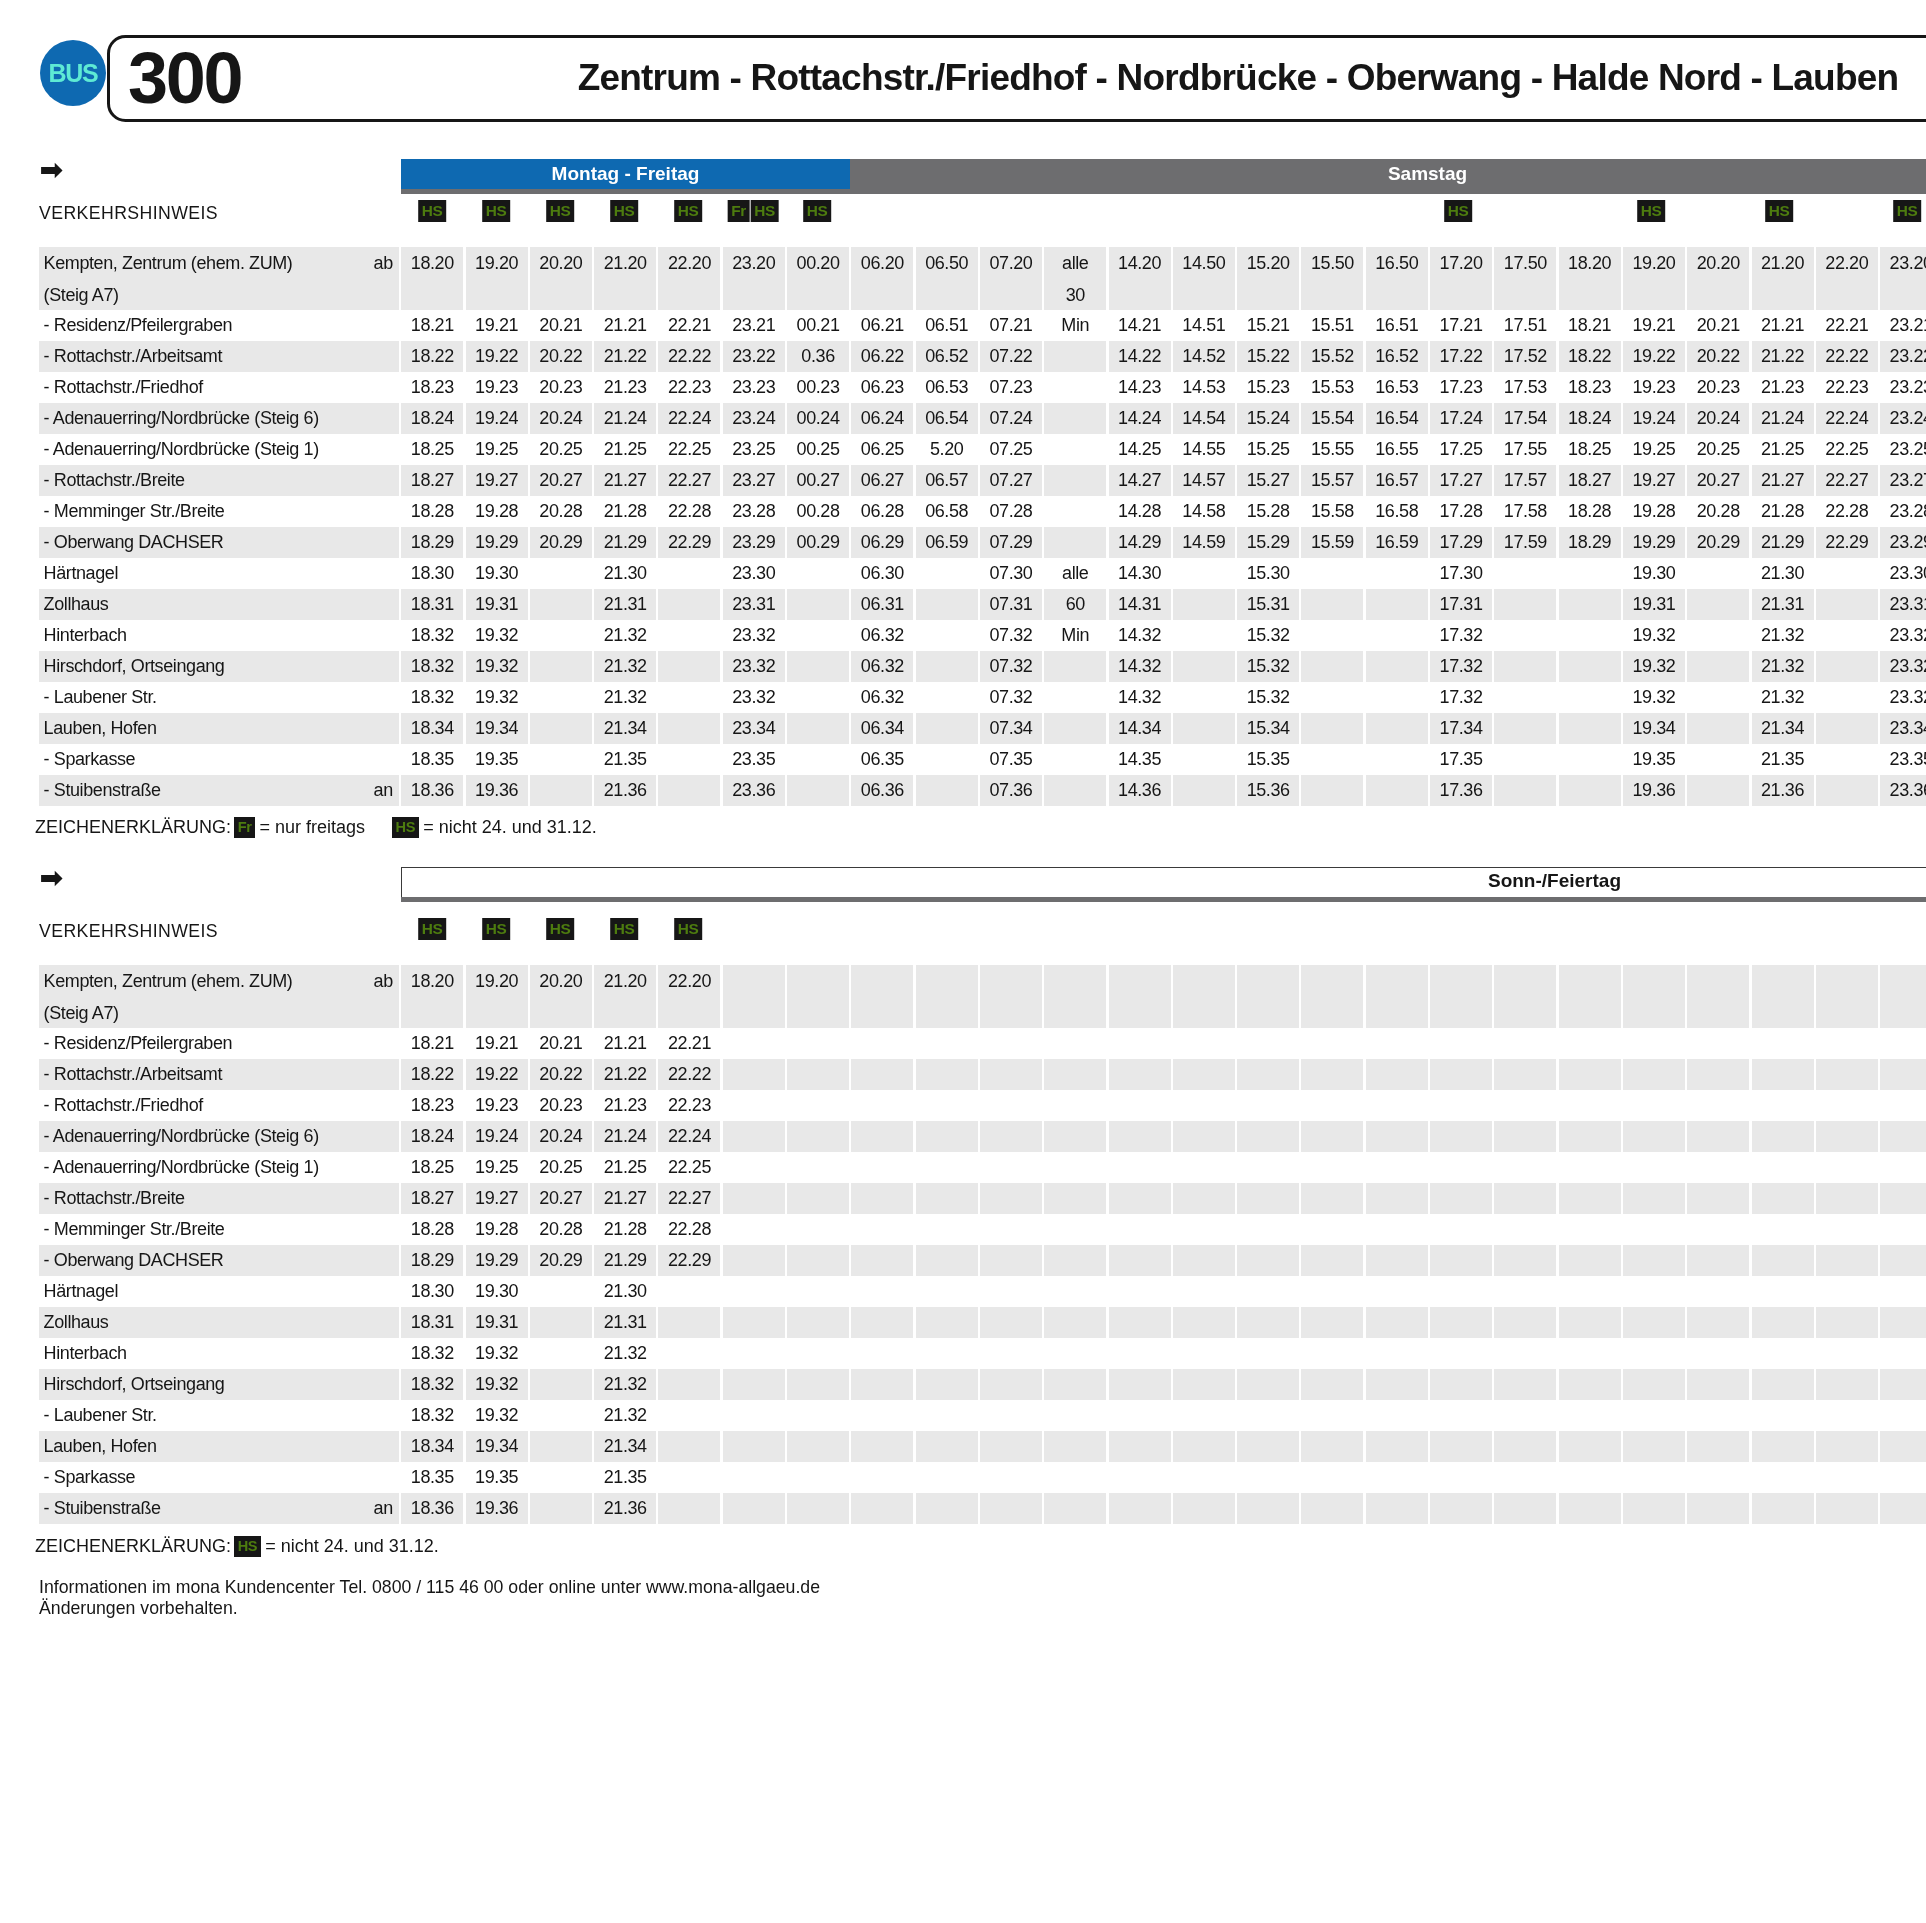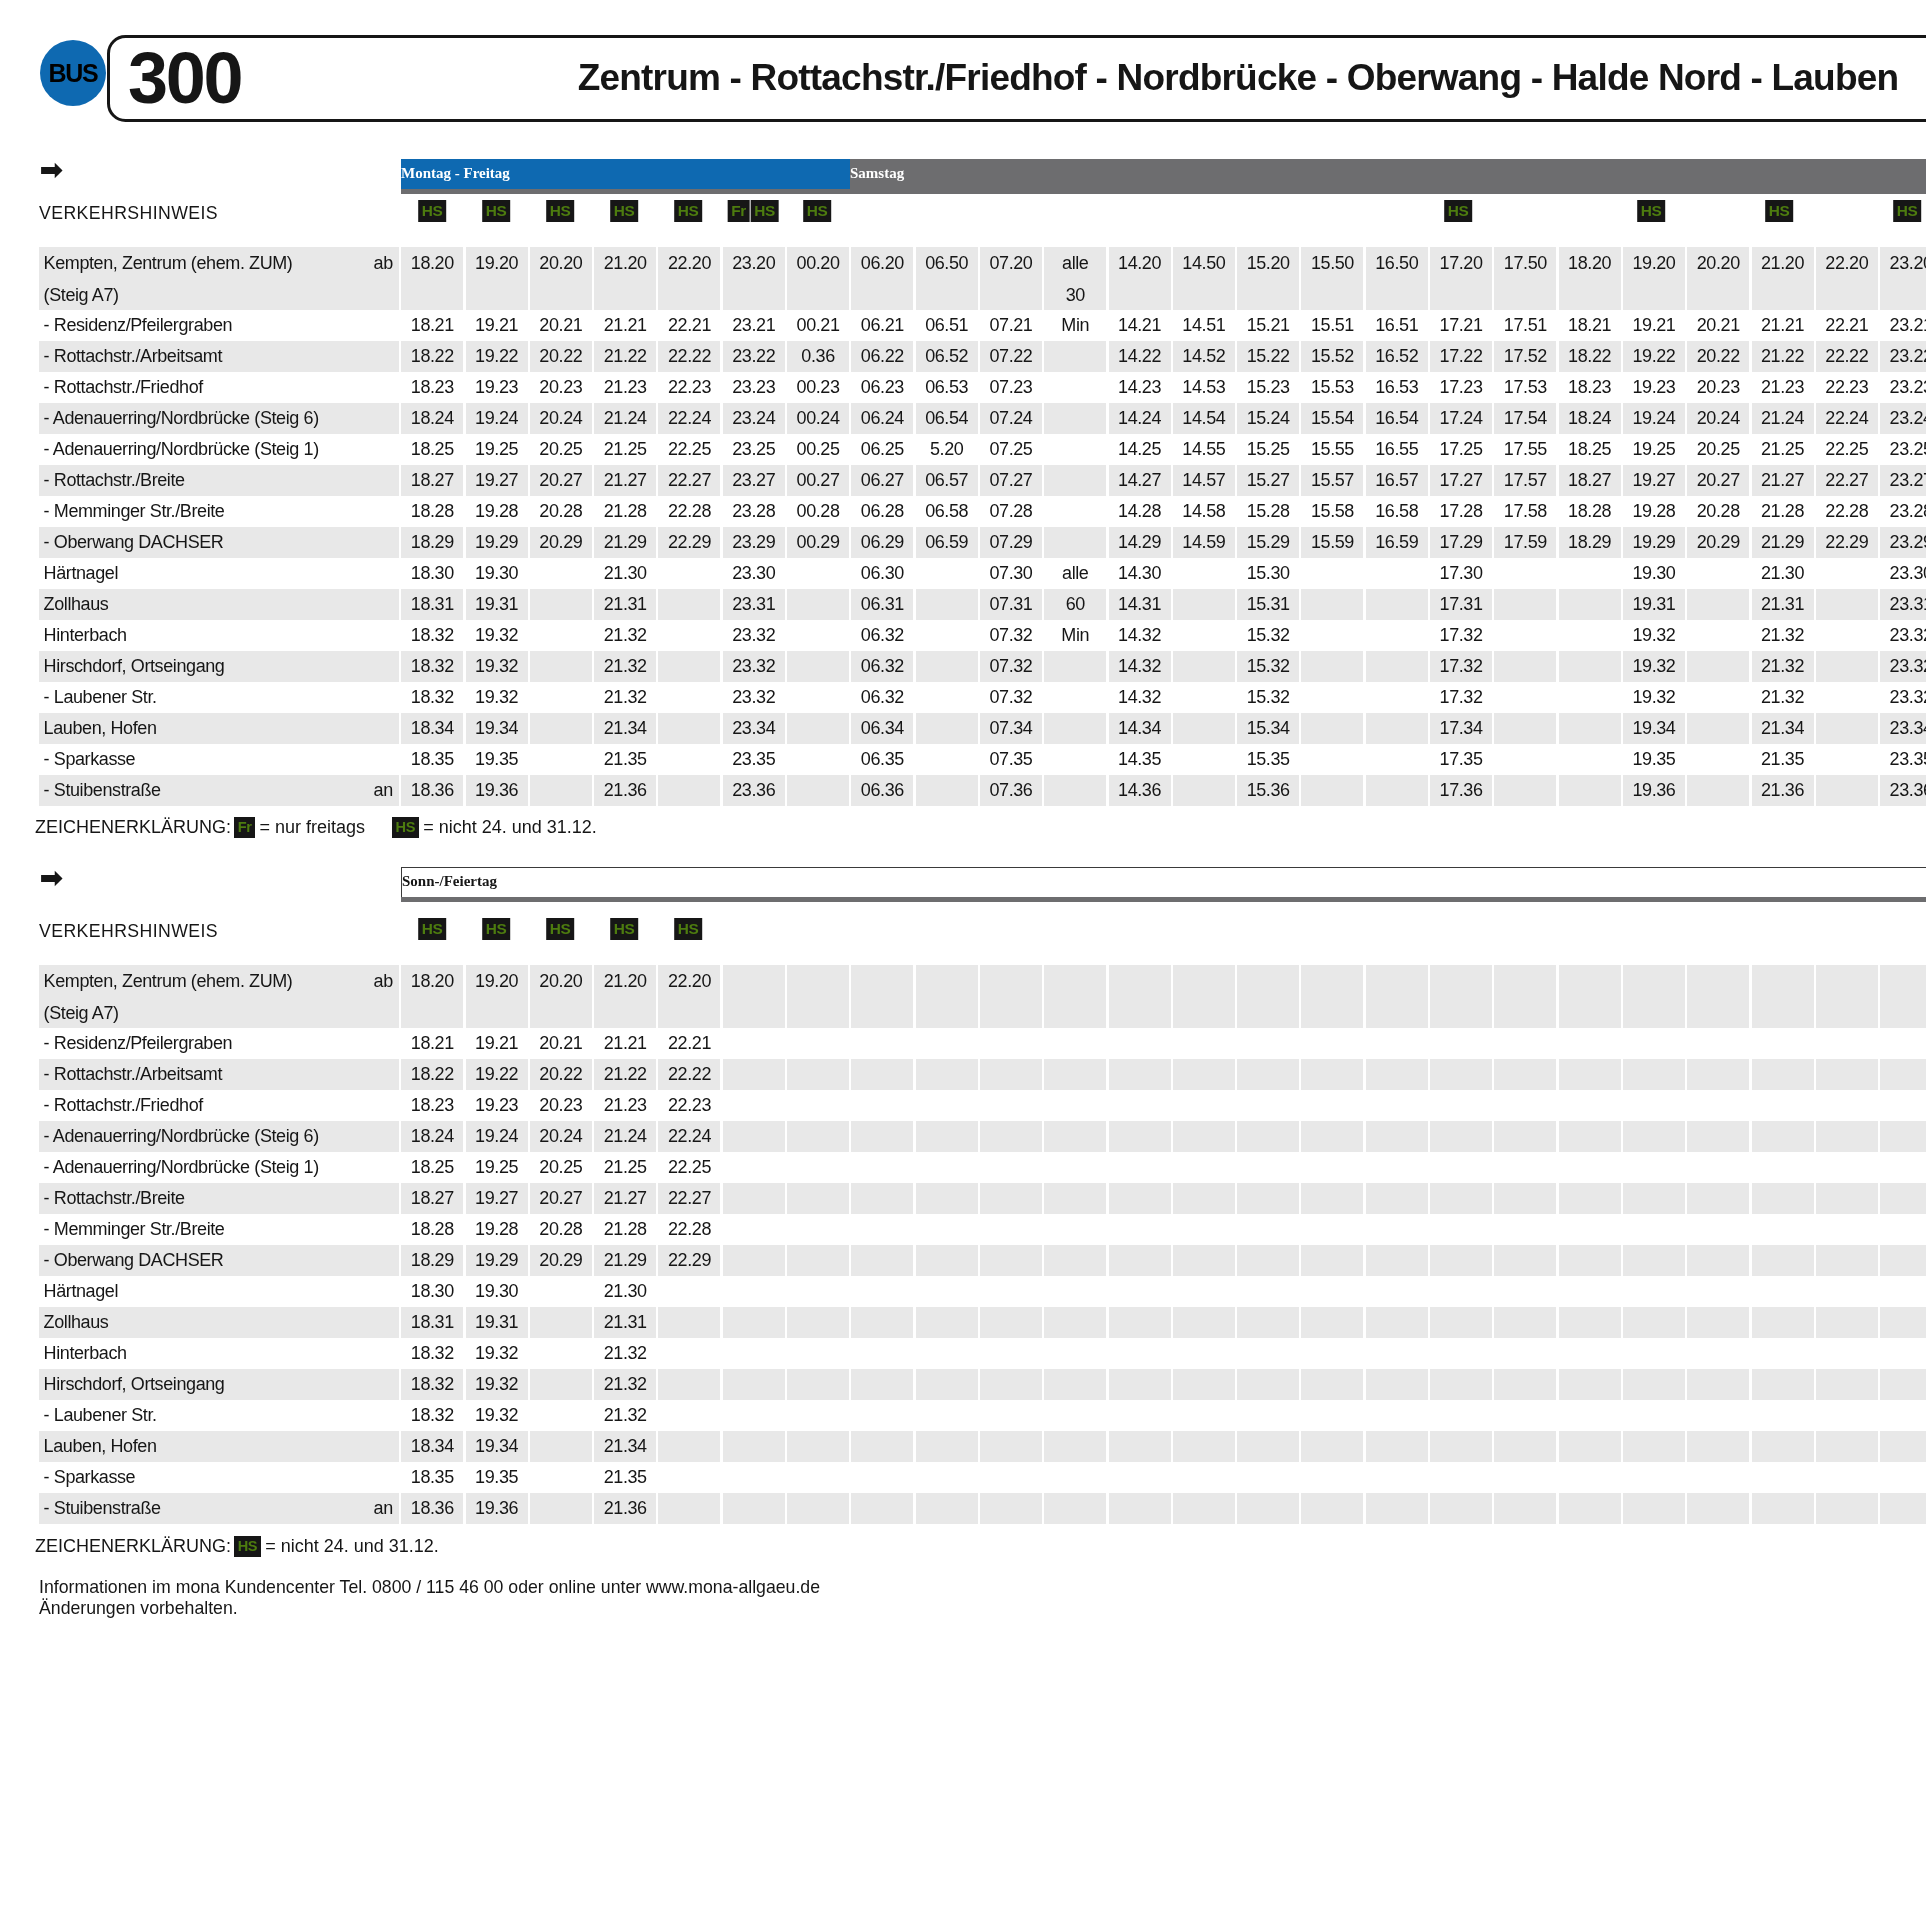--- a/index.html
+++ b/index.html
@@ -3,21 +3,21 @@
 <meta charset="utf-8">
 <style>
   html,body{margin:0;padding:0;}
   body{
     width:2719px;height:1923px;background:#fff;position:relative;
     font-family:"Liberation Sans", sans-serif;color:#161616;
   }
   .abs{position:absolute;}
   
   #bus-badge{left:40px;top:40px;width:66px;height:66px;border-radius:50%;
-    background:var(--blue);color:#000000;font-weight:bold;font-size:25px;text-align:center;
+    background:var(--blue);color:#5eead4;font-weight:bold;font-size:25px;text-align:center;
     line-height:66px;letter-spacing:-1.2px;}
   #route-box{left:107px;top:35px;width:2262px;height:87px;border:3.1px solid #161616;
     border-radius:18.5px;box-sizing:border-box;background:#fff;}
   #route-number{position:absolute;left:18px;top:0.8px;font-size:72px;font-weight:bold;
     line-height:79px;letter-spacing:-2.3px;}
   #route-title{position:absolute;left:231px;right:231px;text-align:center;font-size:37px;
     font-weight:bold;line-height:80px;letter-spacing:-0.8px;white-space:nowrap;}
   
   .dir-arrow{font-size:27px;line-height:27px;font-weight:bold;color:#161616;}
   #t1-arrow{left:40px;top:157px;}
@@ -26,21 +26,21 @@
   #t1-verk{top:201px;}
   #t2-verk{top:919px;}
   
   .bands{left:401px;width:2307px;height:35px;}
   #t1-bands{top:159px;}
   #t2-bands{top:867px;}
   .band{position:absolute;top:0;height:30px;box-sizing:border-box;}
   .band--blue{background:var(--blue);}
   .band--gray{background:var(--gray);}
   .band--white{background:#fff;border:1.9px solid #3a3a3a;border-bottom:none;}
-  .band span{display:block;font-weight:bold;font-size:15px;line-height:29px;color:#fff;font-family:Liberation Serif, serif;}
+  .band span{display:block;text-align:center;font-weight:bold;font-size:19px;line-height:29px;color:#fff;}
   .band--white span{color:#161616;line-height:26px;}
   .band-strip{position:absolute;left:0;bottom:0;width:100%;height:5px;background:var(--gray);}
   
   .hsrow{left:401px;height:23px;}
   #t1-hs{top:200px;}
   #t2-hs{top:918px;}
   .hswrap{position:absolute;top:0;display:flex;gap:1.5px;transform:translateX(-50%);}
   .hs-badge{background:#161616;color:#4d7c0f;font-weight:bold;font-size:15.4px;line-height:22.3px;
     padding:0 3.5px;letter-spacing:-0.4px;}
   

